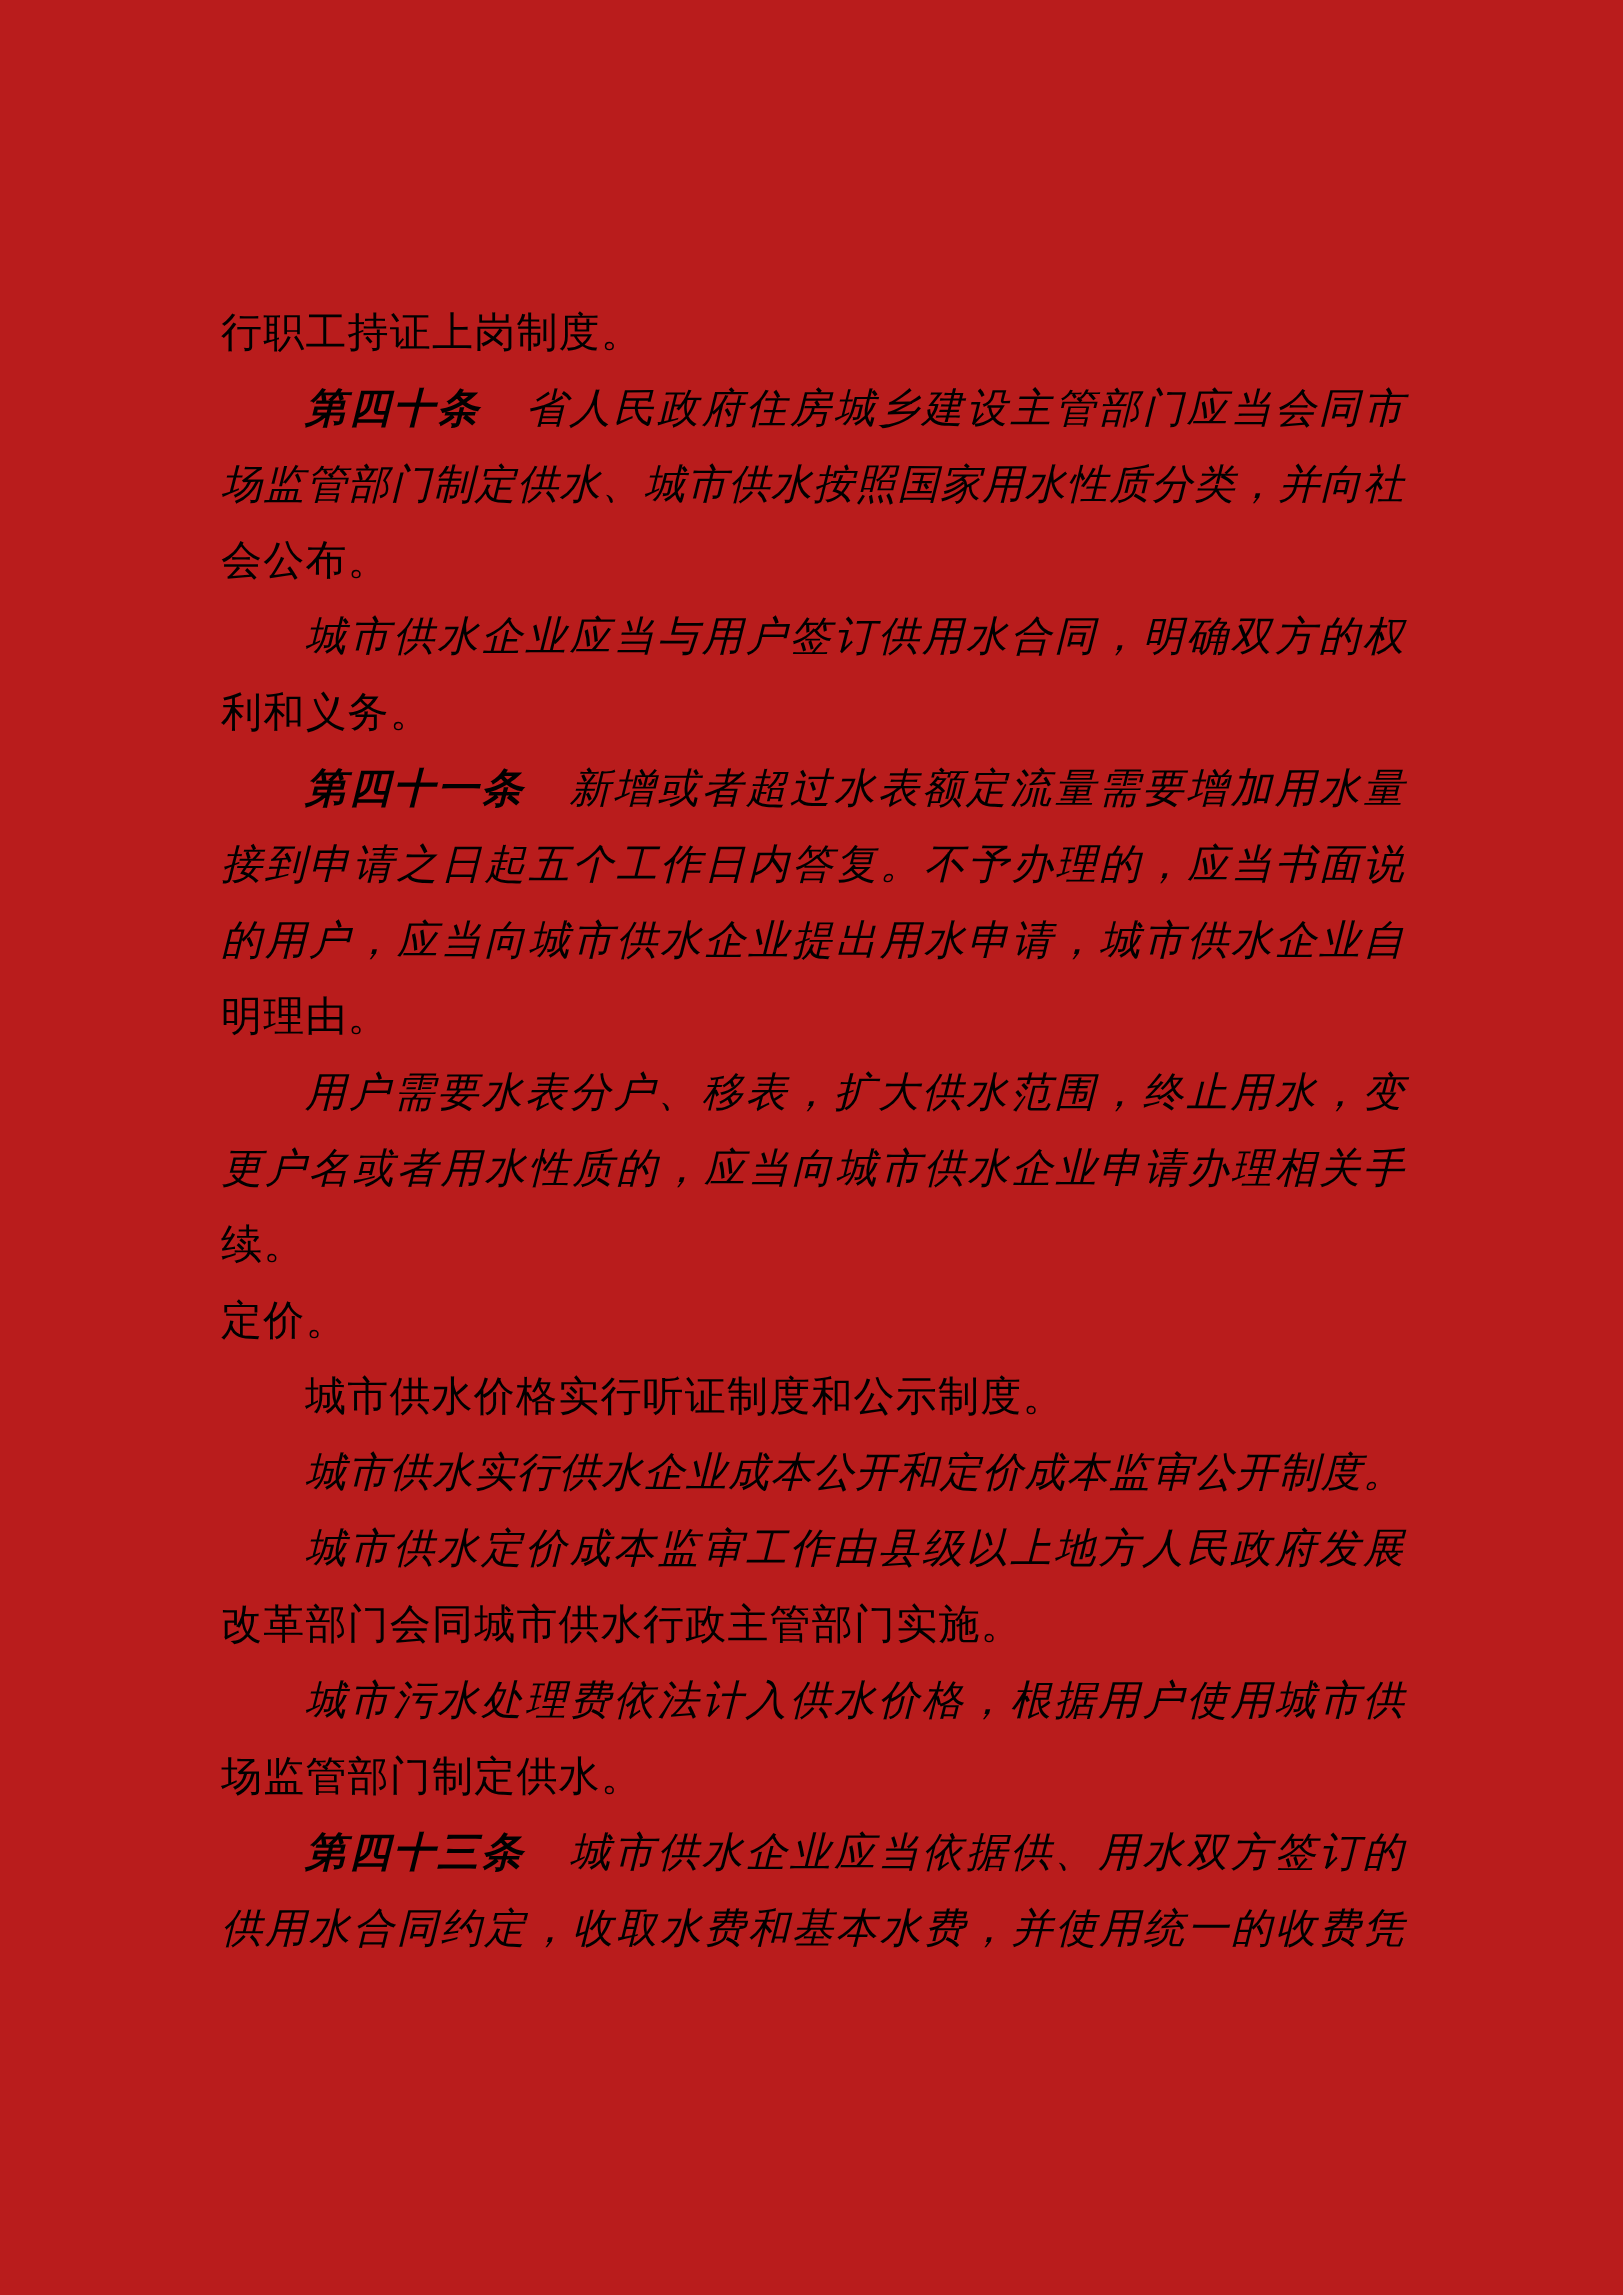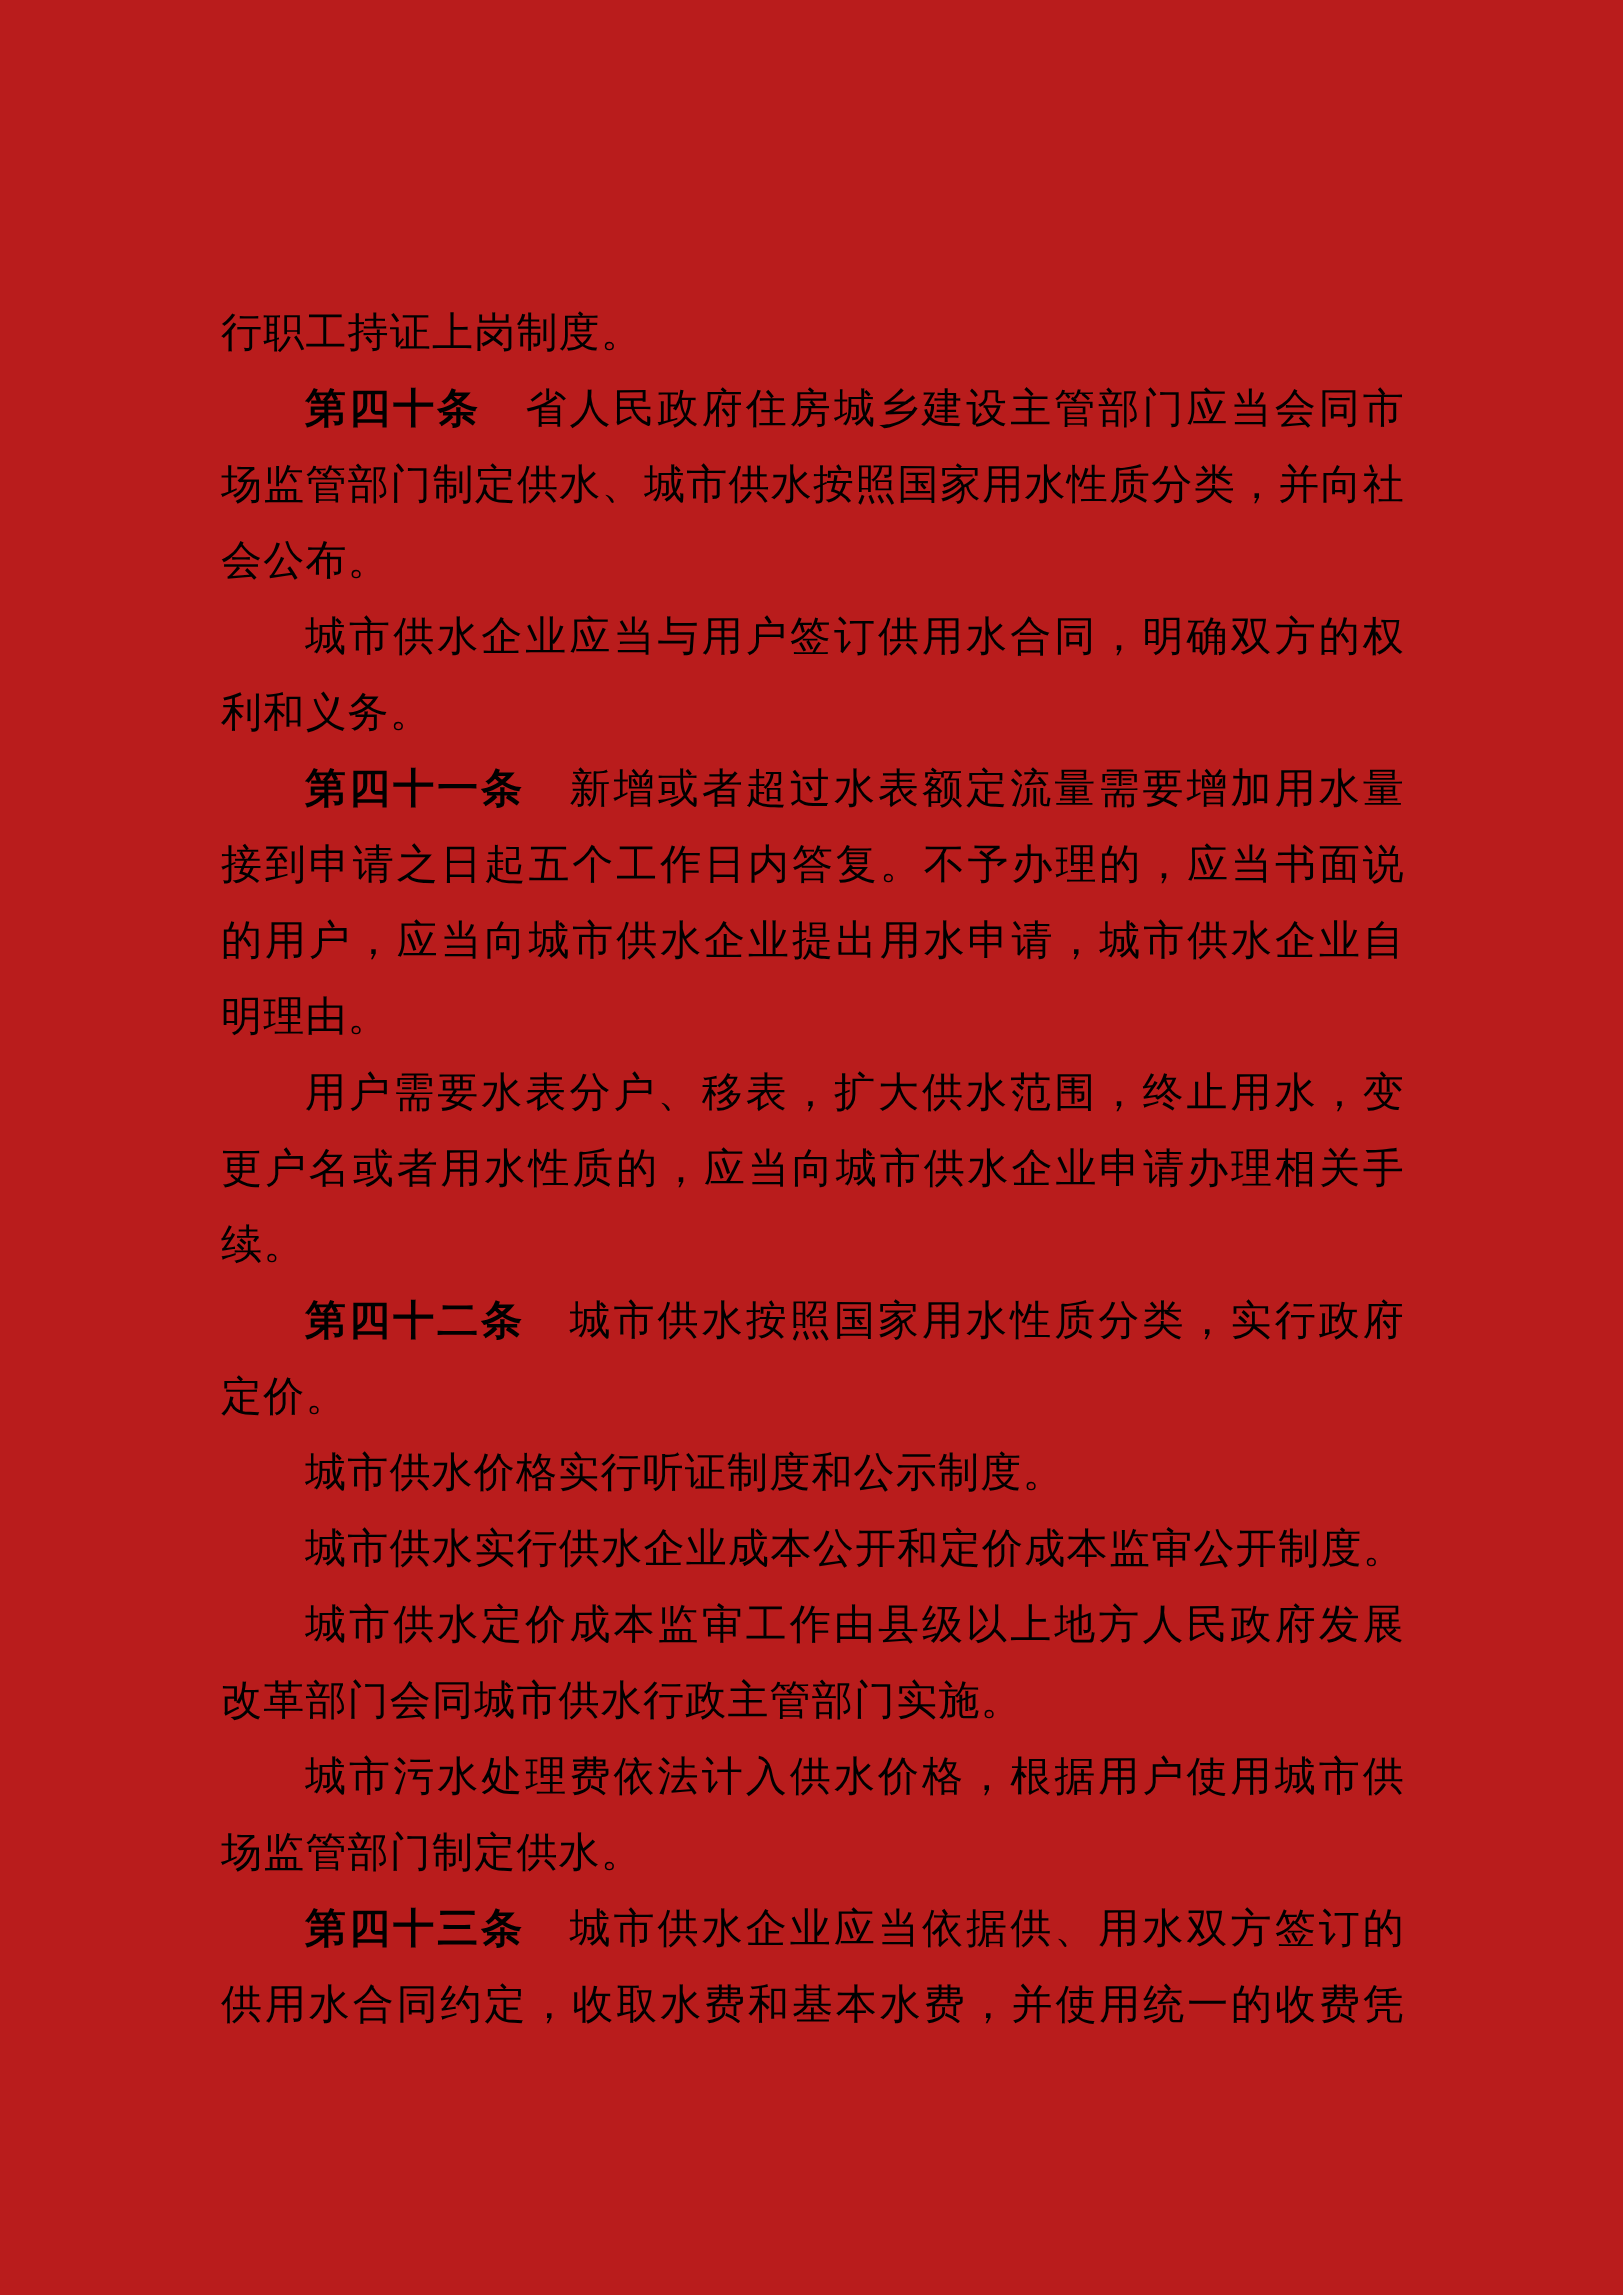--- a/index.html
+++ b/index.html
@@ -23,20 +23,21 @@
     line-height: 76px;
     letter-spacing: 1.2px;
     color: #000000;
     text-align: left;
     white-space: nowrap;
   }
   .line.justify {
     white-space: normal;
     text-align: justify;
     text-align-last: justify;
+    font-style: italic;
   }
   .line.indent {
     text-indent: 84px;
   }
   .head {
     font-weight: 700;
     font-family: "Liberation Sans", "DejaVu Sans", sans-serif;
   }
 </style>
 </head>
@@ -50,21 +51,20 @@
       <div class="line"><span>会公布。</span></div>
       <div class="line indent justify"><span>城市供水企业应当与用户签订供用水合同，明确双方的权</span></div>
       <div class="line"><span>利和义务。</span></div>
       <div class="line indent justify"><span class="head">第四十一条</span>　<span>新增或者超过水表额定流量需要增加用水量</span></div>
       <div class="line justify"><span>接到申请之日起五个工作日内答复。不予办理的，应当书面说</span></div>
       <div class="line justify"><span>的用户，应当向城市供水企业提出用水申请，城市供水企业自</span></div>
       <div class="line"><span>明理由。</span></div>
       <div class="line indent justify"><span>用户需要水表分户、移表，扩大供水范围，终止用水，变</span></div>
       <div class="line justify"><span>更户名或者用水性质的，应当向城市供水企业申请办理相关手</span></div>
       <div class="line"><span>续。</span></div>
-      <div class="line indent justify"><span class="head">第四十二条</span>　<span>城市供水按照国家用水性质分类，实行政府</span></div>
       <div class="line"><span>定价。</span></div>
       <div class="line indent"><span>城市供水价格实行听证制度和公示制度。</span></div>
       <div class="line indent justify"><span>城市供水实行供水企业成本公开和定价成本监审公开制度。</span></div>
       <div class="line indent justify"><span>城市供水定价成本监审工作由县级以上地方人民政府发展</span></div>
       <div class="line"><span>改革部门会同城市供水行政主管部门实施。</span></div>
       <div class="line indent justify"><span>城市污水处理费依法计入供水价格，根据用户使用城市供</span></div>
       <div class="line"><span>场监管部门制定供水。</span></div>
       <div class="line indent justify"><span class="head">第四十三条</span>　<span>城市供水企业应当依据供、用水双方签订的</span></div>
       <div class="line justify"><span>供用水合同约定，收取水费和基本水费，并使用统一的收费凭</span></div>
     </div>

